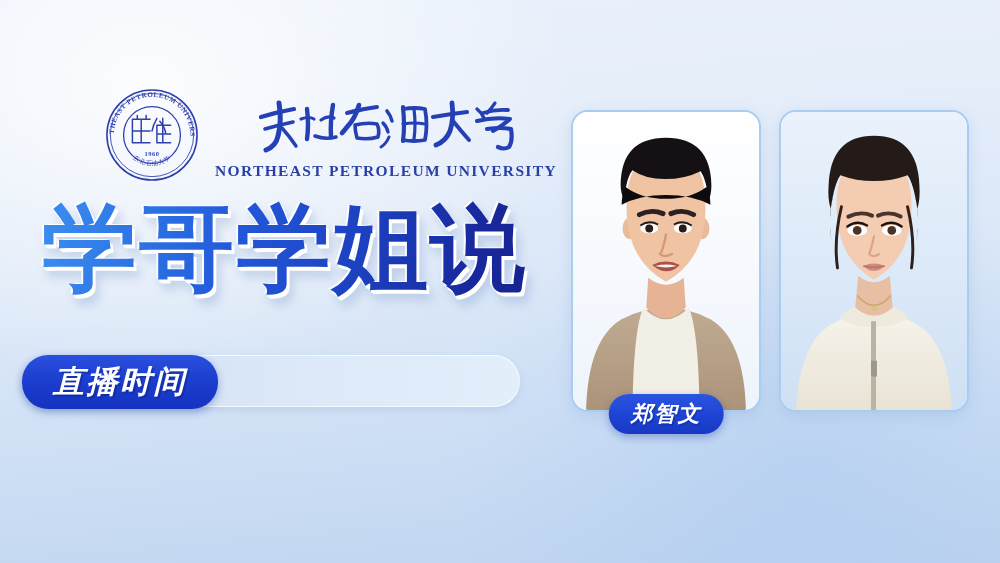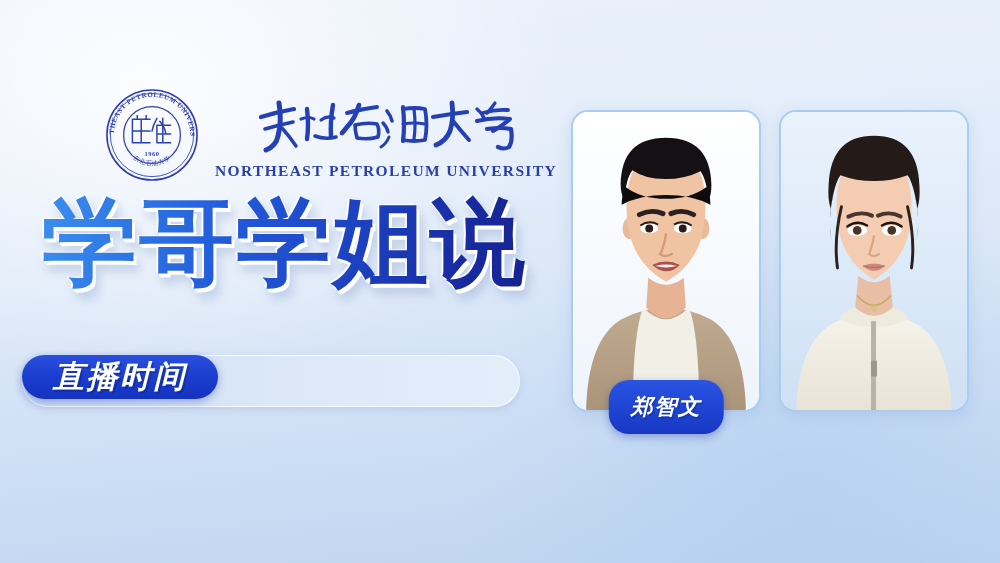--- a/index.html
+++ b/index.html
@@ -26,21 +26,21 @@
   .brand-text { display:flex; flex-direction:column; align-items:center; padding-top:4px; }
   .cn-name { display:block; }
   .en-name {
     font-family:"Liberation Serif", serif;
     font-size:15.5px; font-weight:700; letter-spacing:1.35px;
     color:#2a3fa6; white-space:nowrap; margin-top:1px;
   }
 
   
   .main-title {
-    position:absolute; left:42px; top:194px;
+    position:absolute; left:42px; top:200px;
     font-size:95px; font-weight:900; line-height:1.02;
     letter-spacing:2px; white-space:nowrap;
     font-family:"DejaVu Sans","Liberation Sans",sans-serif;
     background:linear-gradient(100deg,#3c8ef0 0%,#2f79e6 17%,#2258da 40%,#1c40bf 66%,#18299e 88%,#16248f 100%);
     -webkit-background-clip:text; background-clip:text;
     color:transparent; -webkit-text-fill-color:transparent;
     filter:drop-shadow(3px 4px 0 #ffffff) drop-shadow(-2px -1px 0 rgba(255,255,255,.85)) drop-shadow(4px 7px 5px rgba(120,150,200,.30));
     text-align:center;
   }
 
@@ -51,21 +51,21 @@
   }
   .sched-pill {
     position:absolute; left:0; top:0; height:52px; width:498px;
     border-radius:26px;
     background:linear-gradient(90deg,#ccdcf3 0%,#d5e3f6 28%,#dde9f8 58%,#e3eefb 100%);
     border:1px solid rgba(255,255,255,.75);
     box-shadow:0 3px 7px rgba(130,160,205,.25);
   }
   .sched-badge {
     position:relative; z-index:2;
-    height:44px; min-width:196px; padding:0 24px;
+    height:54px; min-width:196px; padding:0 24px;
     border-radius:26px;
     background:linear-gradient(180deg,#2a4fdd 0%,#1a3bcd 55%,#1433bf 100%);
     box-shadow:0 3px 8px rgba(20,50,160,.35);
     display:flex; align-items:center; justify-content:center;
   }
   .sched-badge span {
     color:#ffffff; font-size:31px; font-weight:900; font-style:italic;
     letter-spacing:2.5px;
     font-family:"DejaVu Sans","Liberation Sans",sans-serif;
     text-shadow:2px 2px 0 rgba(10,30,110,.35);
@@ -86,21 +86,21 @@
     border-radius:17px;
     border:2px solid #a9cdf1;
     background:#ffffff;
     box-shadow:0 4px 14px rgba(120,155,205,.22);
   }
   .photo { position:absolute; inset:0; border-radius:15px; overflow:hidden; }
   .photo svg { display:block; width:100%; height:100%; }
   .name-pill {
     position:absolute; left:50%; transform:translateX(-50%);
     bottom:-24px; z-index:5;
-    height:54px; padding:0 22px; min-width:104px;
+    height:40px; padding:0 22px; min-width:104px;
     border-radius:20px;
     background:linear-gradient(180deg,#2a54e2 0%,#1e43d2 55%,#1838c4 100%);
     box-shadow:0 3px 8px rgba(20,50,160,.35);
     display:flex; align-items:center; justify-content:center;
   }
   .name-pill span {
     color:#fff; font-size:22px; font-weight:900; font-style:italic; letter-spacing:1.5px;
     font-family:"DejaVu Sans","Liberation Sans",sans-serif;
     text-shadow:1.5px 1.5px 0 rgba(10,30,110,.30);
     white-space:nowrap;

